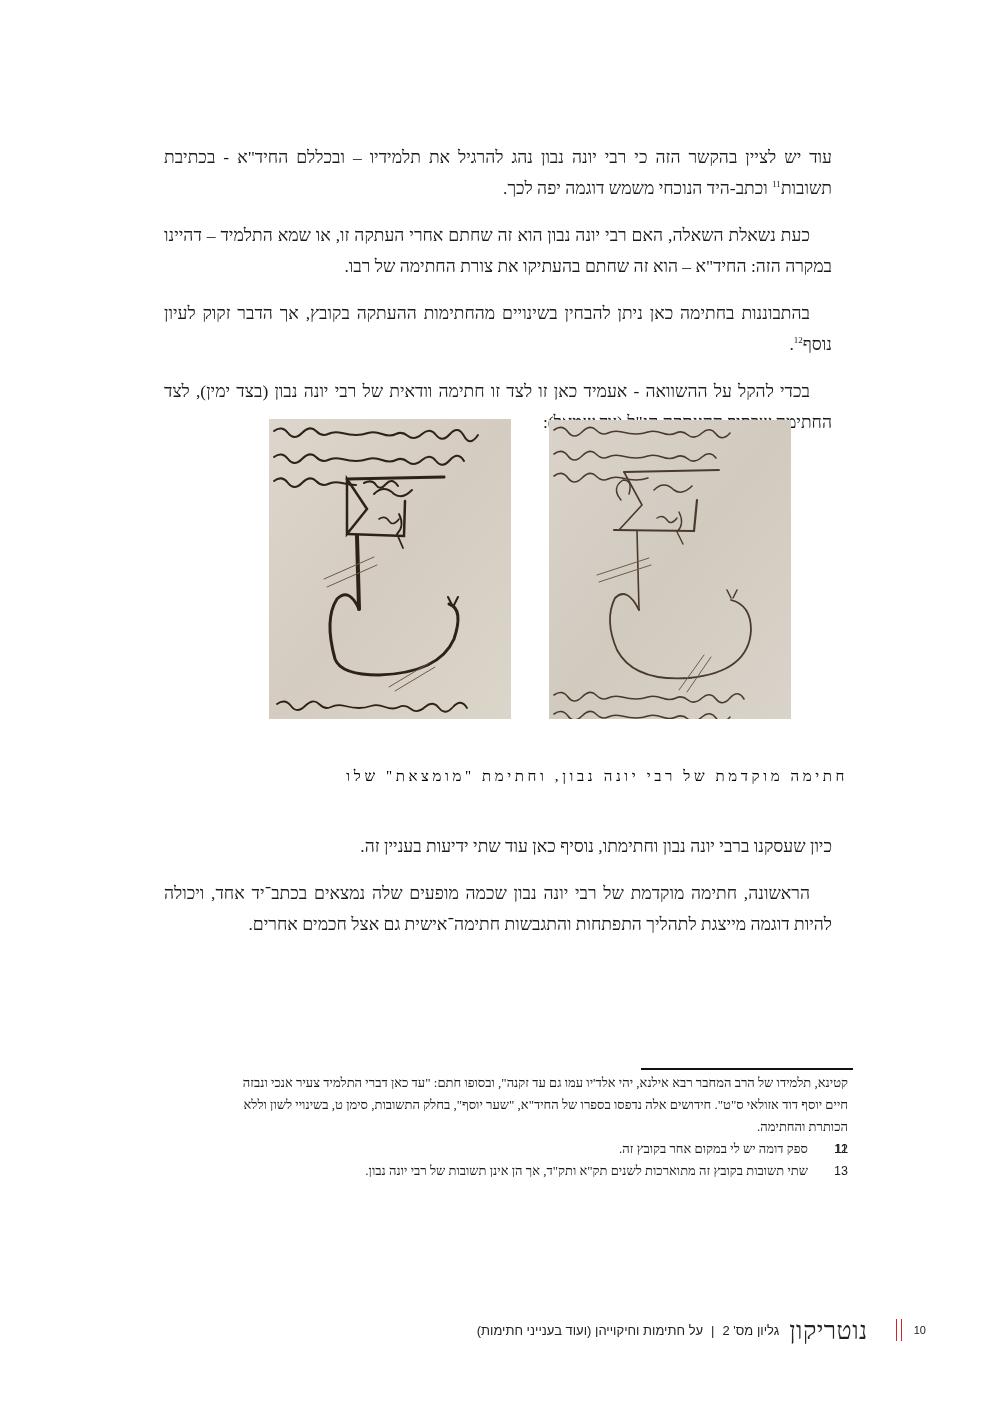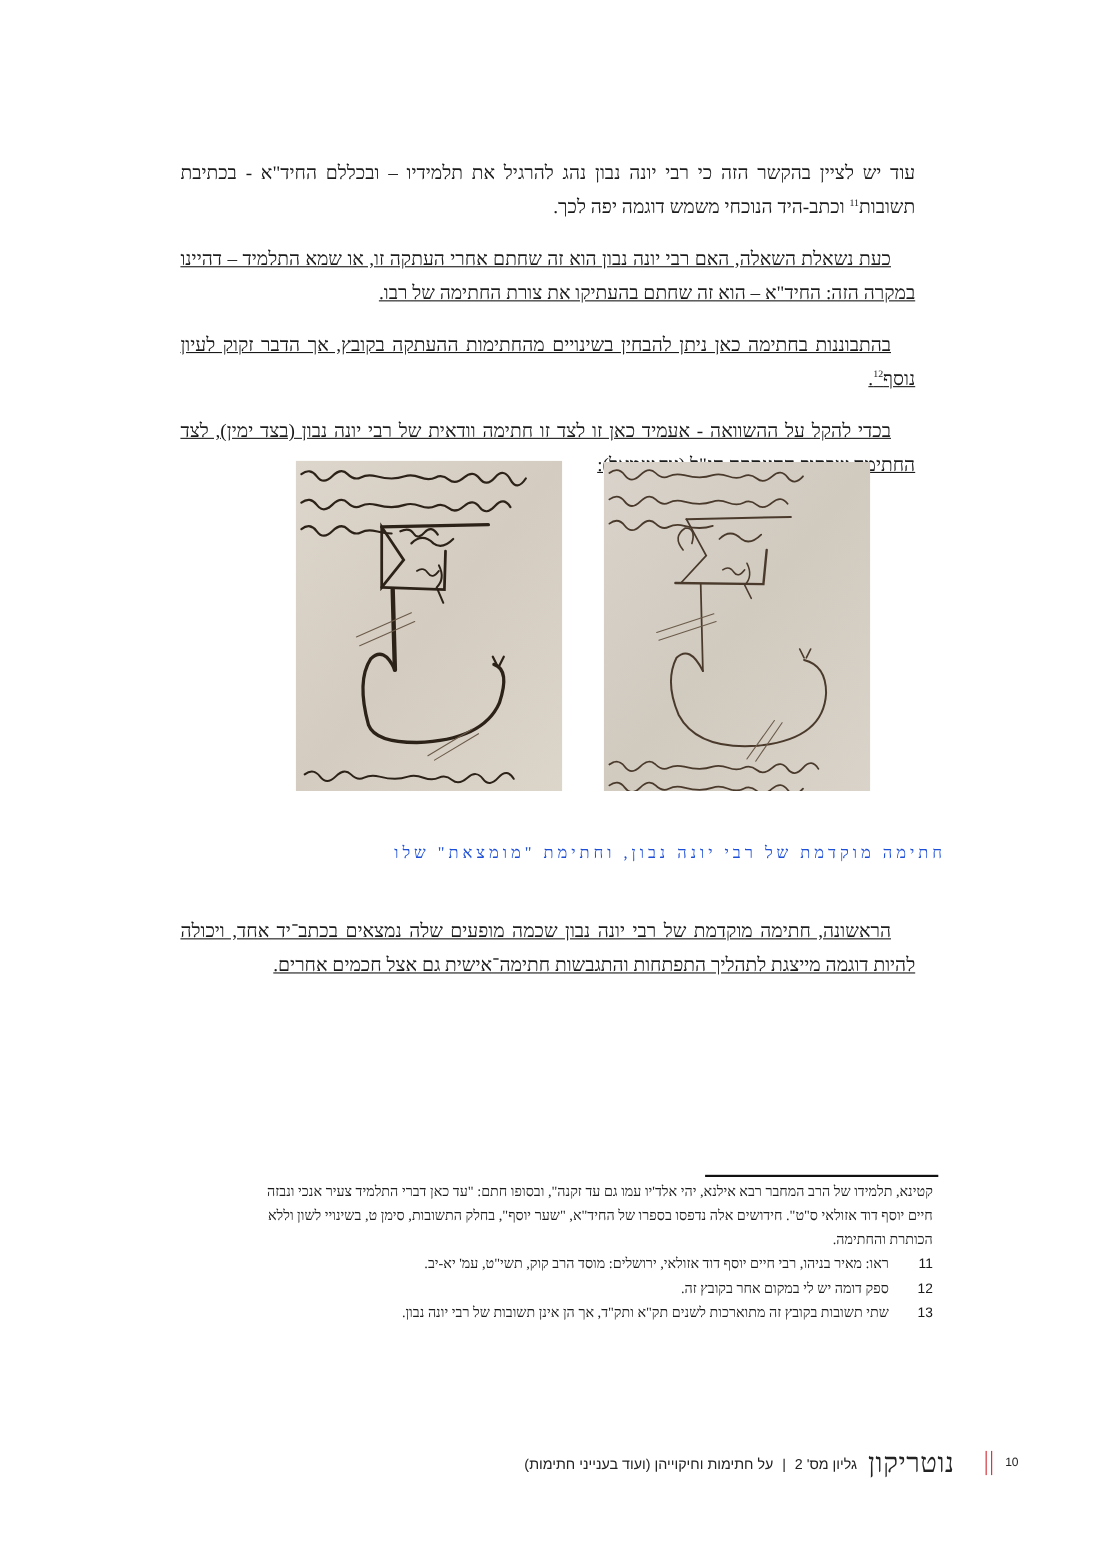--- a/index.html
+++ b/index.html
@@ -28,21 +28,20 @@
     text-align: justify;
     font-size: 17.5px;
     line-height: 31px;
   }
   .text-block p {
     margin: 16px;
     text-indent: 0;
   }
   .text-block p.indent {
     text-indent: 22px;
-    text-decoration: underline;
   }
   sup.fn {
     font-size: 9px;
     line-height: 0;
     vertical-align: super;
   }
   #block-top { top: 126px; }
   #block-bottom { top: 815px; }
 
   .figure {
@@ -50,27 +49,27 @@
     background: #d8d1c6;
     overflow: hidden;
   }
   #fig-left { left: 269px; top: 419px; width: 242px; height: 300px; }
   #fig-right { left: 549px; top: 420px; width: 242px; height: 299px; }
   .figure svg { display: block; width: 100%; height: 100%; }
 
   .caption {
     position: absolute;
     top: 768px;
-    right: 138px;
+    right: 150px;
     width: 700px;
     direction: rtl;
     text-align: right;
     font-size: 15px;
     letter-spacing: 3.6px;
-    color: #1d4ed8;
+    color: #000000;
     font-family: "Liberation Serif", "DejaVu Serif", serif;
   }
 
   .fn-rule {
     position: absolute;
     left: 641px;
     top: 1068px;
     width: 212px;
     height: 1.5px;
     background: #111;
@@ -221,30 +220,30 @@
 
         <path d="M5 275 q8 -6 14 2 t14 0 t14 -2 t12 3 t14 -1 t14 2 t12 -2 t14 1 t14 0 t12 2 t14 -2 t14 1 t14 -1 t14 1"></path>
         <path d="M5 294 q8 -6 14 2 t14 0 t14 -2 t12 3 t14 -1 t14 2 t12 -2 t14 1 t14 0 t12 2 t14 -2 t14 1 t14 -1"></path>
       </g>
     </svg>
   </div>
 
   <div class="caption">חתימה מוקדמת של רבי יונה נבון, וחתימת "מומצאת" שלו</div>
 
   <div class="text-block" id="block-bottom">
+    <p>כיון שעסקנו ברבי יונה נבון וחתימתו, נוסיף כאן עוד שתי ידיעות בעניין זה.</p>
     <p class="indent">הראשונה, חתימה מוקדמת של רבי יונה נבון שכמה מופעים שלה נמצאים בכתב־יד אחד, ויכולה להיות דוגמה מייצגת לתהליך התפתחות והתגבשות חתימה־אישית גם אצל חכמים אחרים.</p>
   </div>
 
   <div class="fn-rule"></div>
 
   <div class="footnotes">
     <p class="fn-cont">קטינא, תלמידו של הרב המחבר רבא אילנא, יהי אלד'יו עמו גם עד זקנה", ובסופו חתם: "עד כאן דברי התלמיד צעיר אנכי ונבזה חיים יוסף דוד אזולאי ס"ט". חידושים אלה נדפסו בספרו של החיד"א, "שער יוסף", בחלק התשובות, סימן ט, בשינויי לשון וללא הכותרת והחתימה.</p>
     <p class="fn-item">
       <span class="fn-num">11</span>
-      <span>ראו: מאיר בניהו, רבי חיים יוסף דוד אזולאי, ירושלים: מוסד הרב קוק, תשי"ט, עמ' יא-יב.</span>
     </p>
     <p class="fn-item">
       <span class="fn-num">12</span>
       <span>ספק דומה יש לי במקום אחר בקובץ זה.</span>
     </p>
     <p class="fn-item">
       <span class="fn-num">13</span>
       <span>שתי תשובות בקובץ זה מתוארכות לשנים תק"א ותק"ד, אך הן אינן תשובות של רבי יונה נבון.</span>
     </p>
   </div>

